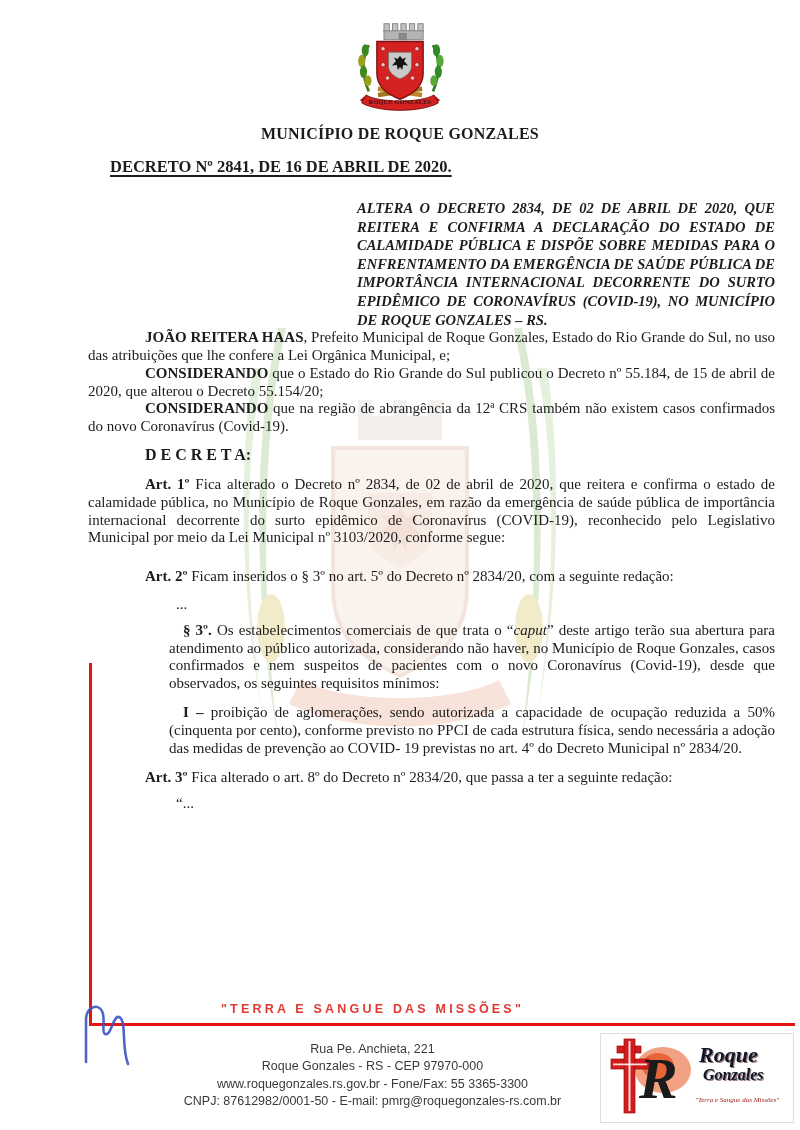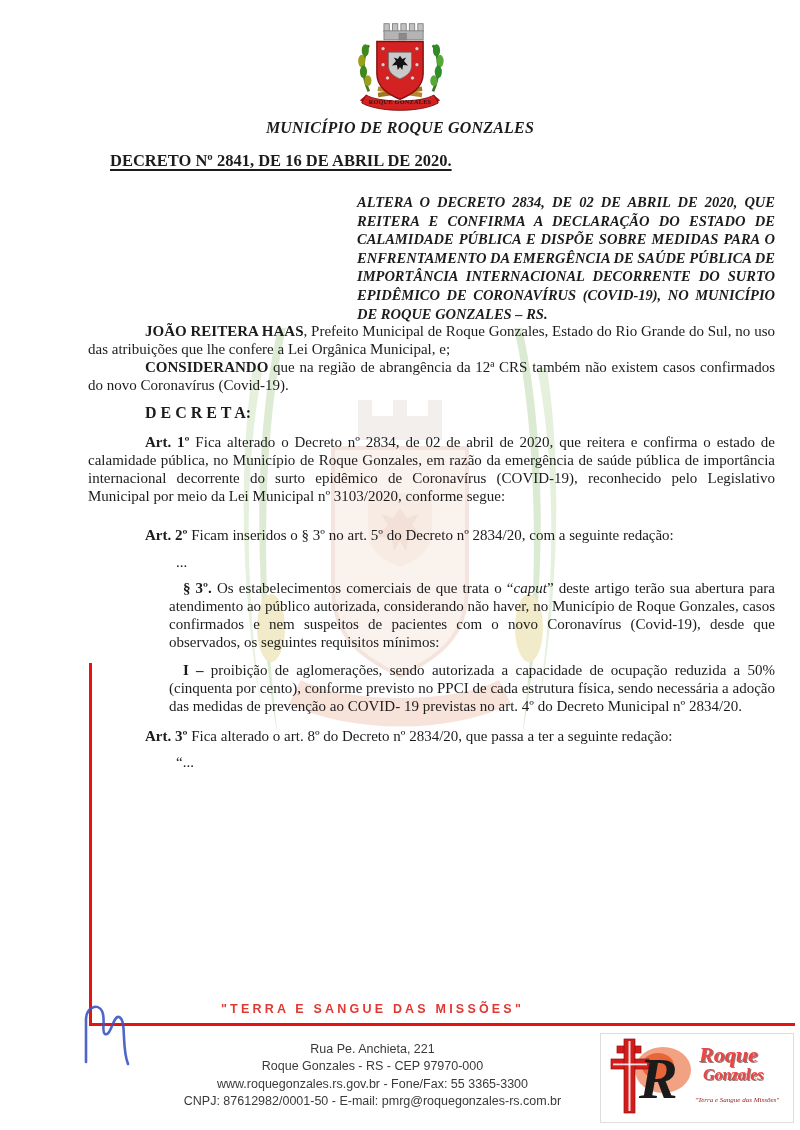--- a/index.html
+++ b/index.html
@@ -3,21 +3,21 @@
 <meta charset="utf-8">
 <style>
   html,body{margin:0;padding:0;background:#ffffff;}
   .page{position:relative;width:800px;height:1130px;background:#ffffff;overflow:hidden;
         font-family:"Liberation Serif","DejaVu Serif",serif;color:#1c1c1c;}
   
   .watermark{position:absolute;left:183px;top:298px;opacity:.5;z-index:0;}
   .content{position:relative;z-index:1;}
   .crest{display:block;margin:13px auto 0;}
   .hdr{text-align:center;font-weight:bold;font-size:16px;line-height:18px;letter-spacing:.2px;}
-  .hdr.m{margin-top:8px;font-style:italic;}
+  .hdr.m{margin-top:14px;}
   .hdr.s{margin-top:5px;}
   .doc{padding:0 25px 0 88px;}
   .title{margin-top:14px;font-weight:bold;font-size:16.5px;line-height:20px;margin-left:22px;}
   .title .u{text-decoration:underline;text-underline-offset:3px;text-decoration-thickness:1.6px;}
   .ementa{margin:22px 0 0 269px;font-weight:bold;font-style:italic;font-size:14.5px;
           line-height:18.6px;text-align:justify;}
   p{margin:0;}
   .p{font-size:15px;line-height:17.8px;text-align:justify;text-indent:57px;}
   .p b{font-weight:bold;}
   .decreta{margin-top:10px;font-weight:bold;font-size:16px;line-height:18px;text-indent:57px;}
@@ -39,21 +39,21 @@
   .slogan{position:absolute;left:60px;top:1002px;width:625px;text-align:center;z-index:3;
           font-family:"Liberation Sans","DejaVu Sans",sans-serif;font-weight:bold;
           font-size:12.5px;letter-spacing:3.2px;color:#e03832;}
   .address{position:absolute;left:60px;top:1041px;width:625px;text-align:center;
            font-family:"Liberation Sans","DejaVu Sans",sans-serif;font-size:12.5px;
            line-height:17.4px;color:#3a3a3a;z-index:2;}
   .logobox{position:absolute;left:600px;top:1033px;width:192px;height:88px;background:#fff;
            border:1px solid #ddd;z-index:3;}
   .logobox svg{position:absolute;left:2px;top:2px;}
   .lg1,.lg2{position:absolute;font-family:"Liberation Serif","DejaVu Serif",serif;
-            font-style:italic;font-weight:bold;color:#ef4444;
+            font-style:italic;font-weight:bold;color:#0f172a;
             text-shadow:1.3px 1.3px 0 rgba(70,10,10,.55), -0.5px -0.5px 0 #ffffff;}
   .lg1{left:98px;top:8px;font-size:22px;}
   .lg2{left:102px;top:32px;font-size:16px;}
   .lgt{position:absolute;left:94px;top:62px;font-size:7px;font-style:italic;color:#a02020;
        font-family:"Liberation Serif","DejaVu Serif",serif;white-space:nowrap;}
 </style>
 </head>
 <body>
 
 <div class="page">
@@ -125,20 +125,23 @@
 
     <div class="doc">
       <div class="title">
         <span class="u">DECRETO Nº 2841, DE 16 DE ABRIL DE 2020.</span>
       </div>
 
       <p class="ementa">ALTERA O DECRETO 2834, DE 02 DE ABRIL DE 2020, QUE REITERA E CONFIRMA A DECLARAÇÃO DO ESTADO DE CALAMIDADE PÚBLICA E DISPÕE SOBRE MEDIDAS PARA O ENFRENTAMENTO DA EMERGÊNCIA DE SAÚDE PÚBLICA DE IMPORTÂNCIA INTERNACIONAL DECORRENTE DO SURTO EPIDÊMICO DE CORONAVÍRUS (COVID-19), NO MUNICÍPIO DE ROQUE GONZALES – RS.</p>
 
       <p class="p">
         <b>JOÃO REITERA HAAS</b><span>, Prefeito Municipal de Roque Gonzales, Estado do Rio Grande do Sul, no uso das atribuições que lhe confere a Lei Orgânica Municipal, e;</span>
+      </p>
+      <p class="p">
+        <b>CONSIDERANDO</b><span> que o Estado do Rio Grande do Sul publicou o Decreto nº 55.184, de 15 de abril de 2020, que alterou o Decreto 55.154/20;</span>
       </p>
       <p class="p">
         <b>CONSIDERANDO</b><span> que na região de abrangência da 12ª CRS também não existem casos confirmados do novo Coronavírus (Covid-19).</span>
       </p>
 
       <p class="decreta">D E C R E T A:</p>
 
       <p class="p art1">
         <b>Art. 1º</b><span> Fica alterado o Decreto nº 2834, de 02 de abril de 2020, que reitera e confirma o estado de calamidade pública, no Município de Roque Gonzales, em razão da emergência de saúde pública de importância internacional decorrente do surto epidêmico de Coronavírus (COVID-19), reconhecido pelo Legislativo Municipal por meio da Lei Municipal nº 3103/2020, conforme segue:</span>
       </p>

